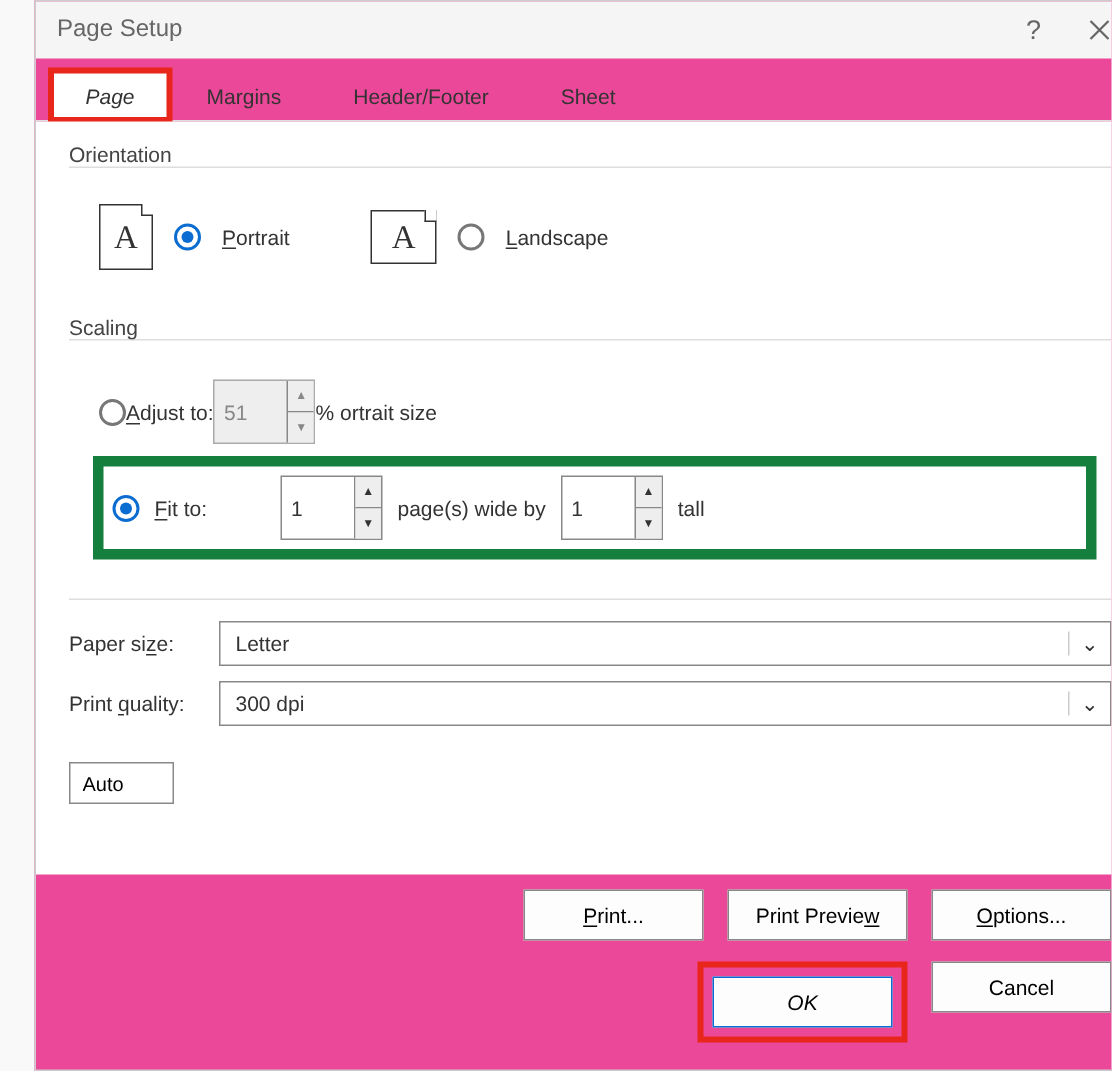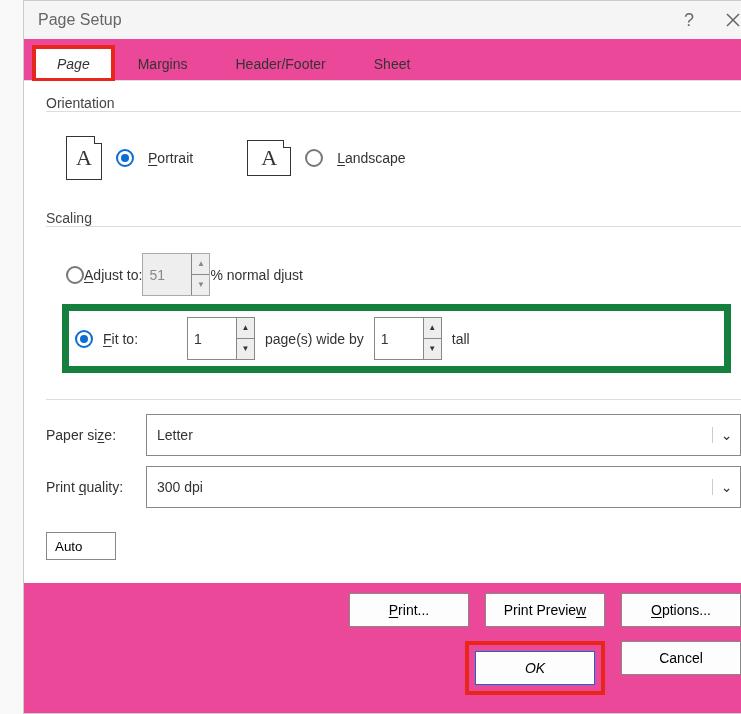--- a/index.html
+++ b/index.html
@@ -134,21 +134,21 @@
   .spin .arrows div {
     flex:1; display:flex; align-items:center; justify-content:center;
     font-size:8px; line-height:1; cursor:pointer; background:#eee;
     border-bottom:1px solid #888;
   }
   .spin .arrows div:last-child{border-bottom:none;}
   .field-row { display:flex; align-items:center; margin: 10px 0; }
   .field-label { width: 100px; }
   .combo {
     flex:1; display:flex; align-items:center;
-    border:1px solid #888; height:42px; background:#fff; cursor:pointer;
+    border:1px solid #888; height:30px; background:#fff; cursor:pointer;
   }
   .combo .val { flex:1; padding:0 10px; }
   .combo .arrow { width:28px; display:flex; align-items:center; justify-content:center; border-left:1px solid #ccc;}
   .textinput {
     border:1px solid #888; height:28px; padding:0 8px; background:#fff;
     width: 70px;
   }
   .button-row {
     display:flex; justify-content:flex-end; gap:16px;
     padding: 10px 22px;
@@ -217,21 +217,21 @@
       <div class="scaling-row">
         <span class="radio"></span>
         <span><span class="u">A</span>djust to:</span>
         <span class="spin disabled">
           <input disabled="" value="51" style="">
           <span class="arrows">
               <div>▲</div>
               <div>▼</div>
             </span>
         </span>
-        <span>% normal djust</span>
+        <span>% ortrait size</span>
       </div>
 
       <div class="fit-highlight">
         <span class="radio checked"></span>
         <span style="width:74px;"><span class="u">F</span>it to:</span>
         <span class="spin">
           <input value="1" style="">
           <span class="arrows">
               <div>▲</div>
               <div>▼</div>

